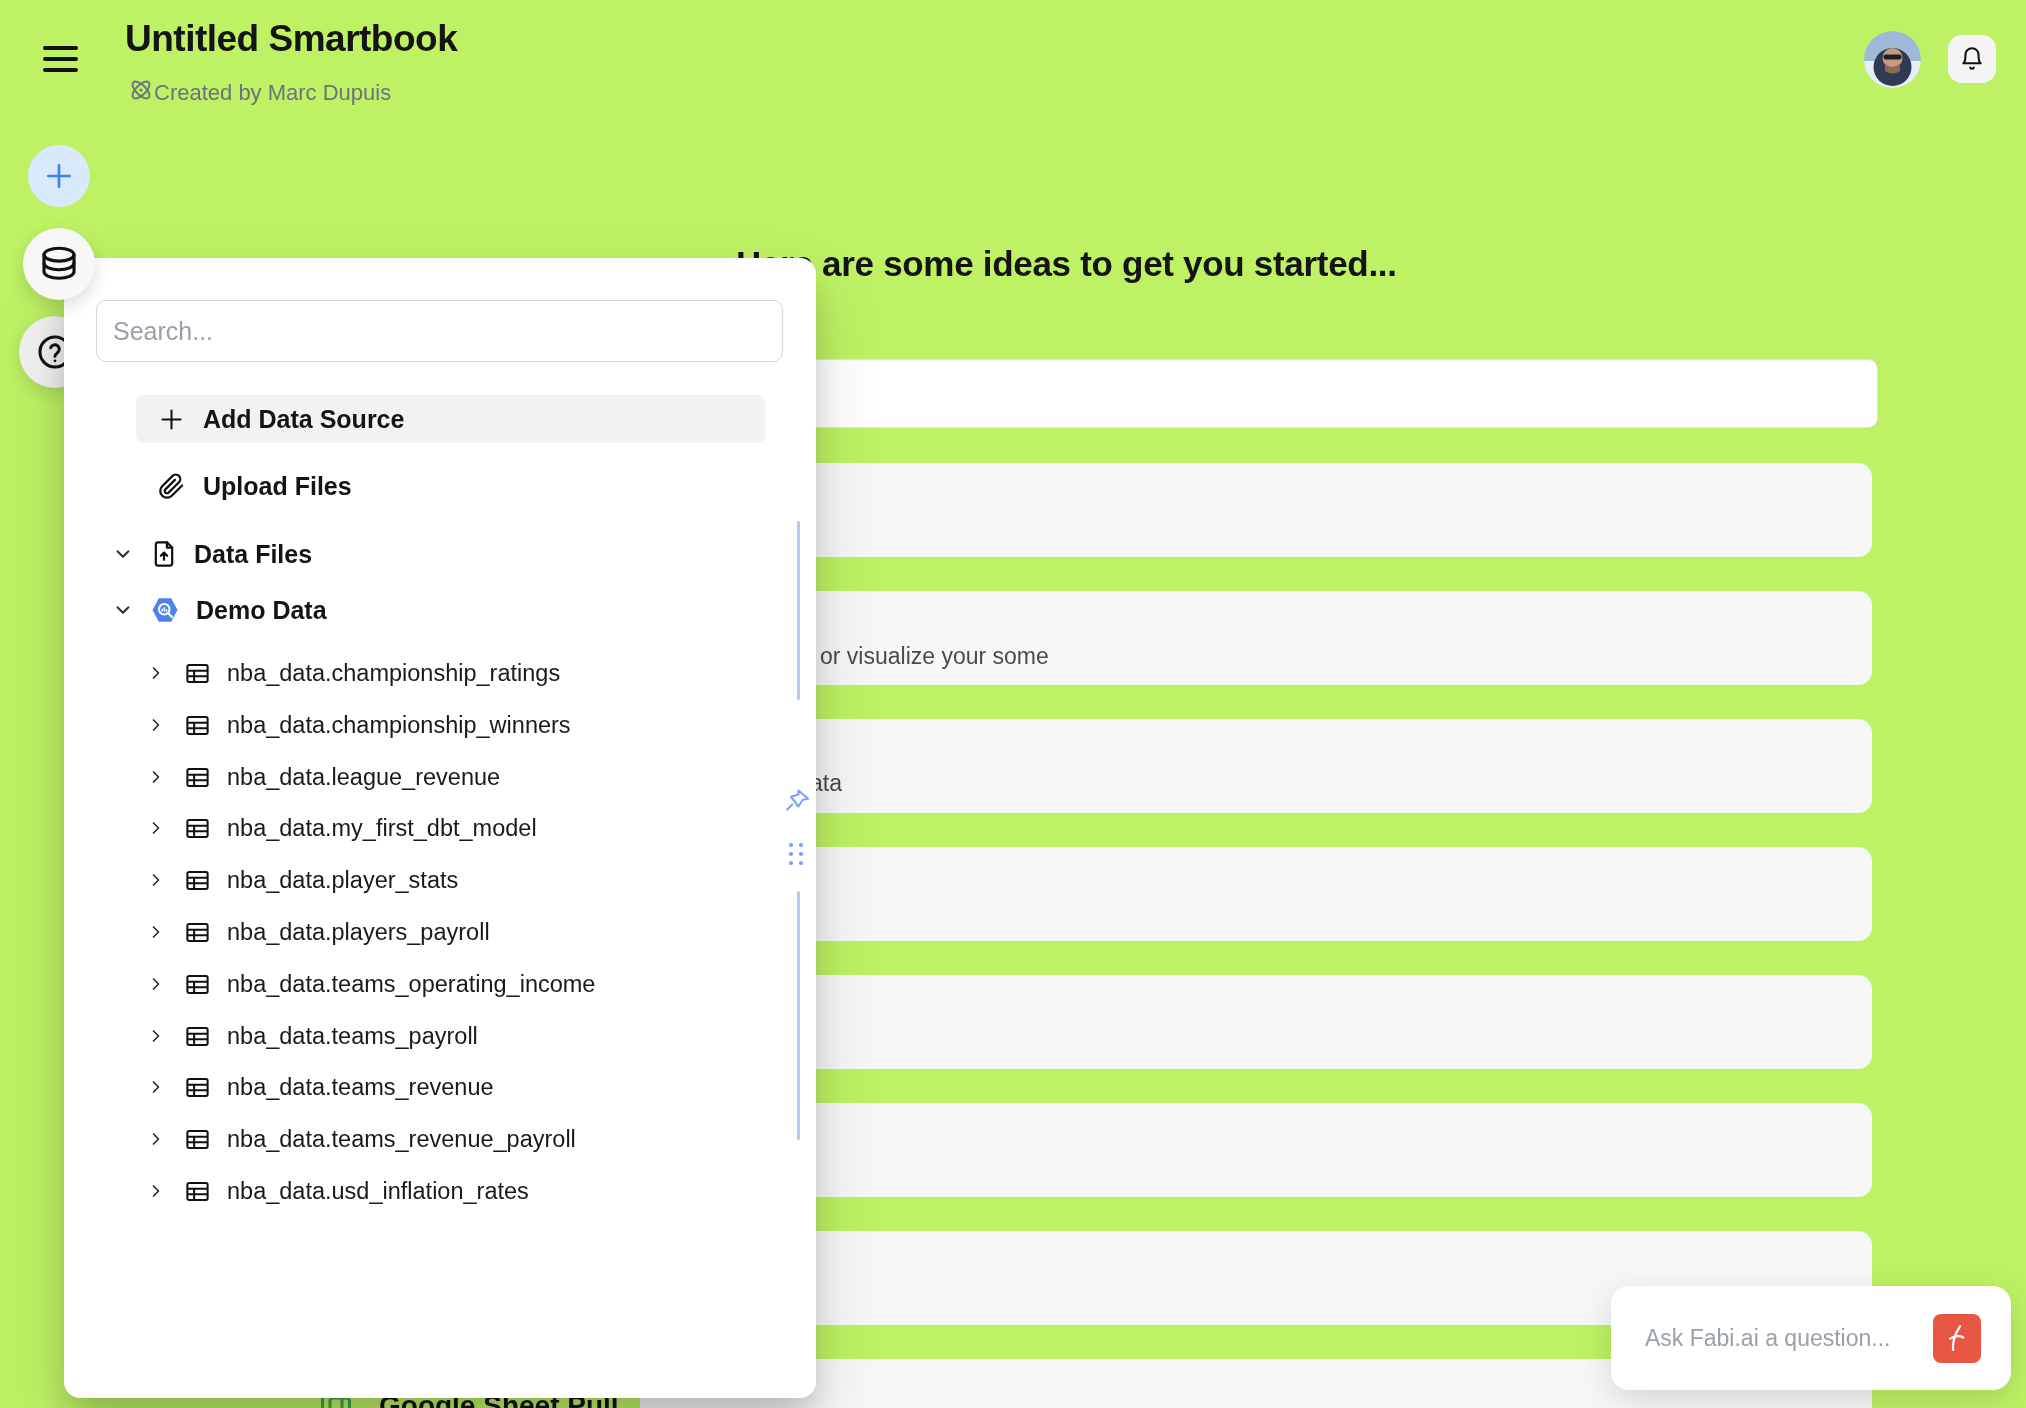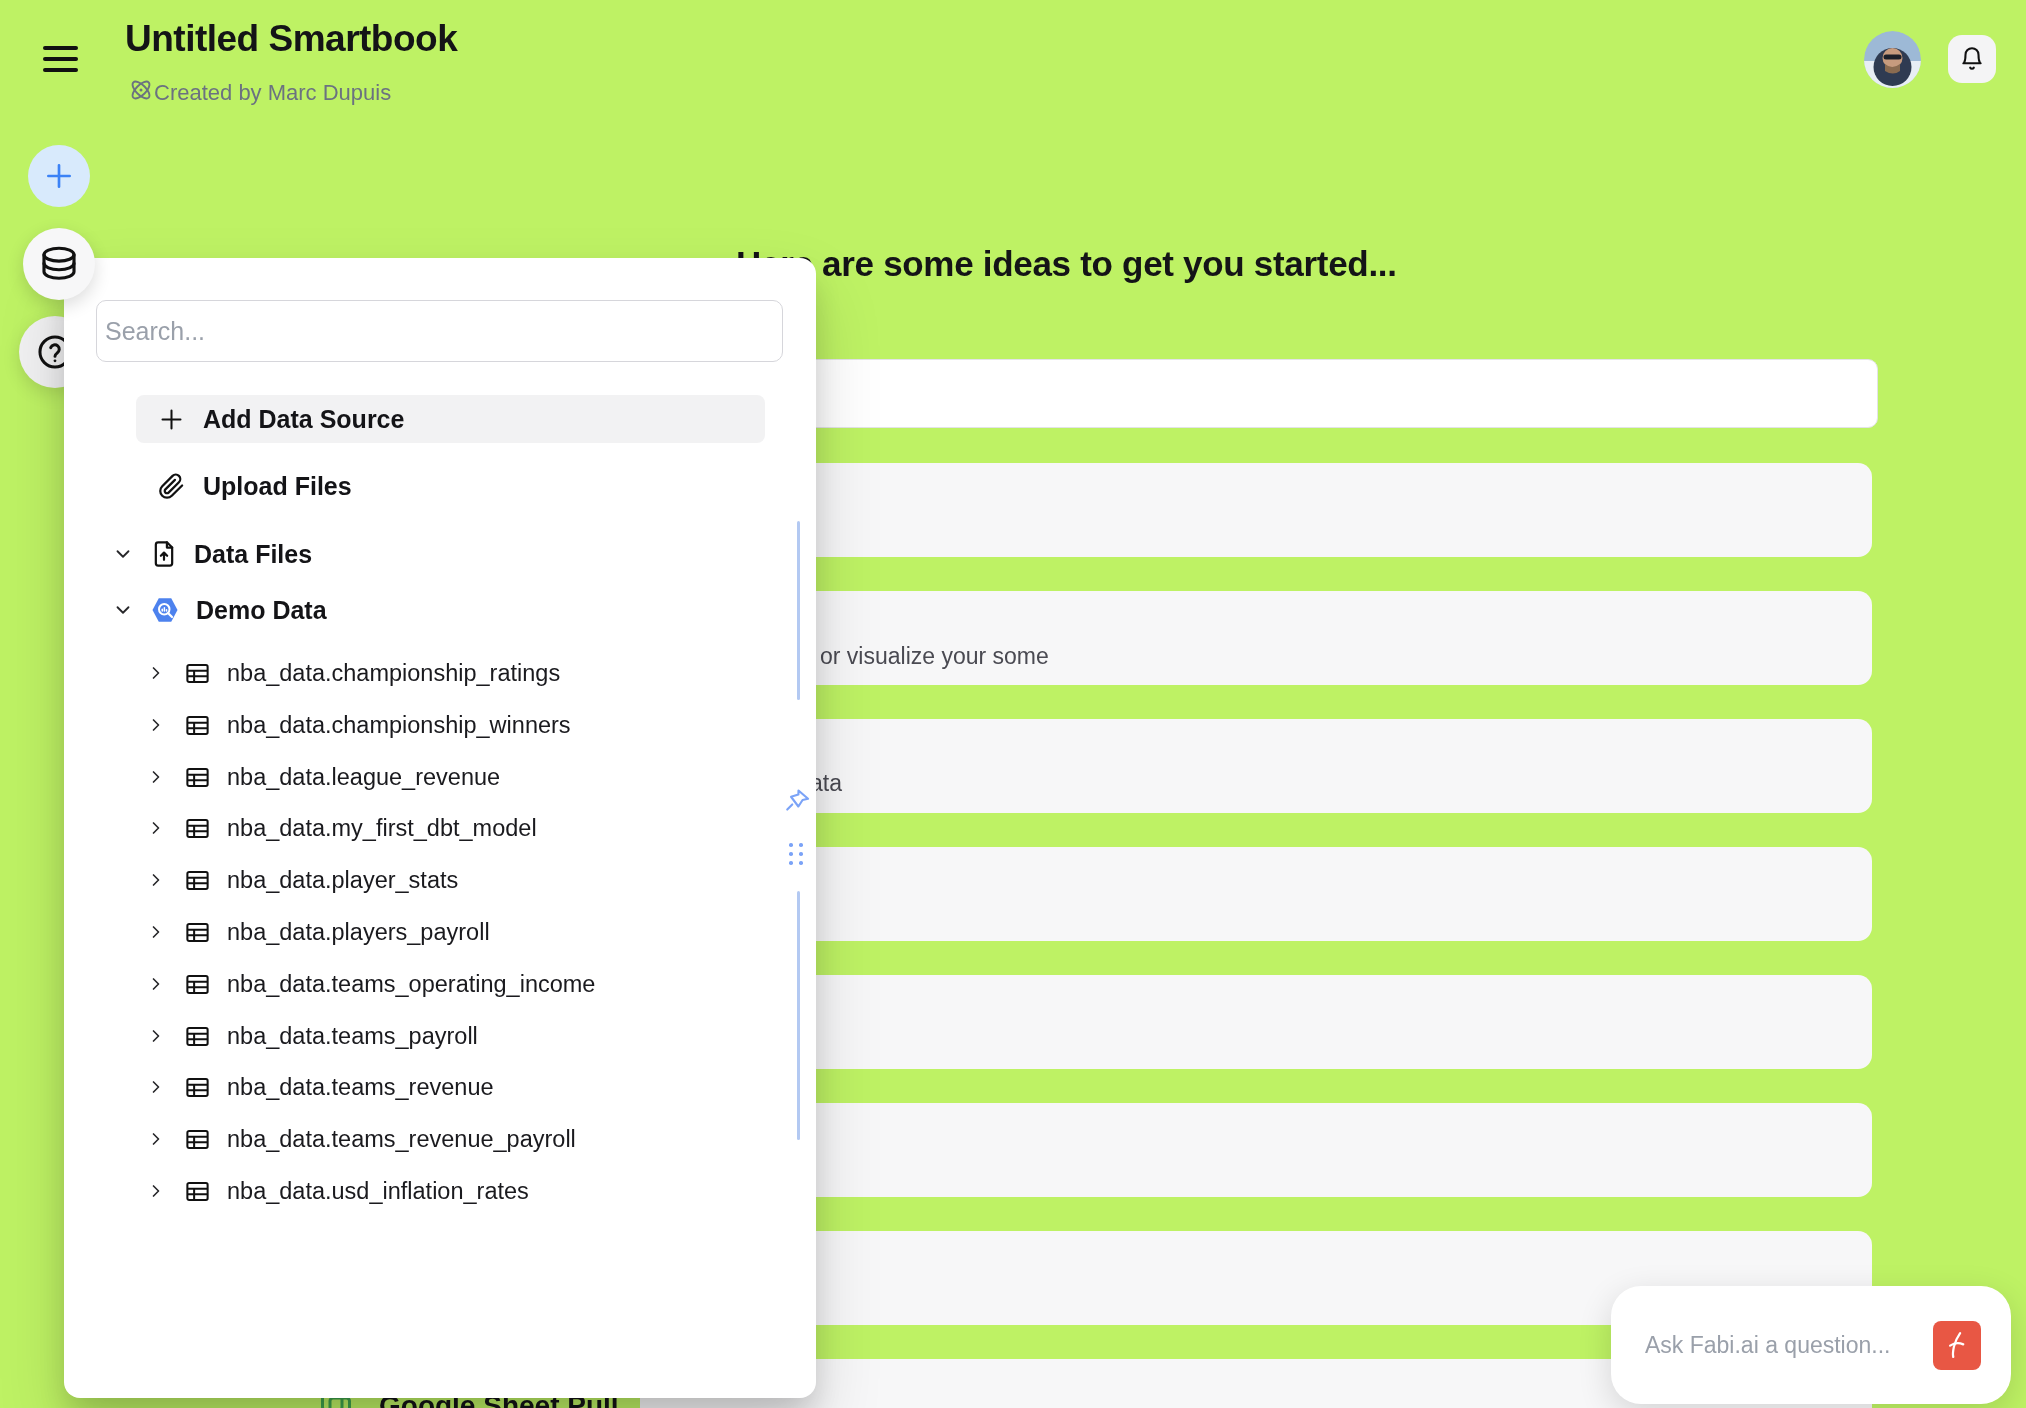--- a/index.html
+++ b/index.html
@@ -21,21 +21,21 @@
   
   .fab{position:absolute;border-radius:50%;display:flex;align-items:center;justify-content:center;cursor:pointer;}
   .fab-plus{left:28px;top:145px;width:62px;height:62px;background:#d8eafc;z-index:30;}
   .fab-db{left:23px;top:228px;width:72px;height:72px;background:#f7f7f8;box-shadow:0 6px 18px rgba(0,0,0,.14);z-index:30;}
   .fab-help{left:19px;top:316px;width:72px;height:72px;background:#f1f1f2;box-shadow:0 6px 18px rgba(0,0,0,.12);z-index:10;}
 
   
   .panel{position:absolute;left:64px;top:258px;width:752px;height:1140px;background:#fff;border-radius:16px;
          box-shadow:0 18px 30px -4px rgba(0,0,0,.16), 0 34px 70px rgba(0,0,0,.14);z-index:20;}
   .search-input{position:absolute;left:32px;top:42px;width:687px;height:62px;border:1.5px solid #d6d6db;border-radius:10px;
-                padding:0 8px;font-size:25px;color:#141417;outline:none;font-family:"Liberation Sans",sans-serif;background:#fff;}
+                padding:0 16px;font-size:25px;color:#141417;outline:none;font-family:"Liberation Sans",sans-serif;background:#fff;}
   .search-input::placeholder{color:#9aa0aa;}
   .prow{position:absolute;display:flex;align-items:center;cursor:pointer;}
   .prow .lbl{white-space:nowrap;}
   .add-row{left:72px;top:137px;width:629px;height:48px;background:#f2f2f3;border-radius:8px;padding-left:22px;gap:18px;}
   .upload-row{left:72px;top:204px;width:629px;height:48px;padding-left:22px;gap:18px;}
   .bold-lbl{font-size:25px;font-weight:700;}
   .group-row{left:40px;height:48px;gap:0;}
   .group-row .chev{margin-left:8px;}
   .group-row .gicon{margin-left:16px;}
   .group-row .lbl{margin-left:16px;font-size:25px;font-weight:700;}
@@ -52,21 +52,21 @@
   
   .ideas-heading{position:absolute;left:736px;top:244px;font-size:35px;font-weight:700;letter-spacing:-0.3px;z-index:1;}
   .prompt-box{position:absolute;left:640px;top:359px;width:1238px;height:69px;background:#fff;border:1.5px solid #e3e3e7;border-radius:10px;z-index:1;}
   .idea-card{position:absolute;left:640px;width:1232px;height:94px;background:#f7f7f8;border-radius:14px;z-index:1;cursor:pointer;}
   .frag{position:absolute;font-size:23px;color:#4a4a52;z-index:1;white-space:nowrap;}
 
   .gsheet-row{position:absolute;left:318px;top:1386px;display:flex;align-items:flex-start;gap:25px;z-index:5;}
   .gsheet-row .lbl{font-size:28px;font-weight:700;margin-top:4px;white-space:nowrap;}
 
   
-  .ask-bar{position:absolute;left:1611px;top:1286px;width:400px;height:118px;background:#fff;border-radius:30px;
+  .ask-bar{position:absolute;left:1611px;top:1286px;width:400px;height:104px;background:#fff;border-radius:18px;
            box-shadow:0 10px 34px rgba(0,0,0,.14);z-index:40;display:flex;align-items:center;}
   .ask-placeholder{margin-left:34px;font-size:23px;color:#9aa0aa;flex:1;white-space:nowrap;}
   .ask-btn{width:48px;height:49px;border-radius:8px;background:#e85744;margin-right:30px;display:flex;align-items:center;justify-content:center;cursor:pointer;border:none;}
 </style>
 </head>
 <body>
 
 <div id="app">
 
   <div class="hamburger">

